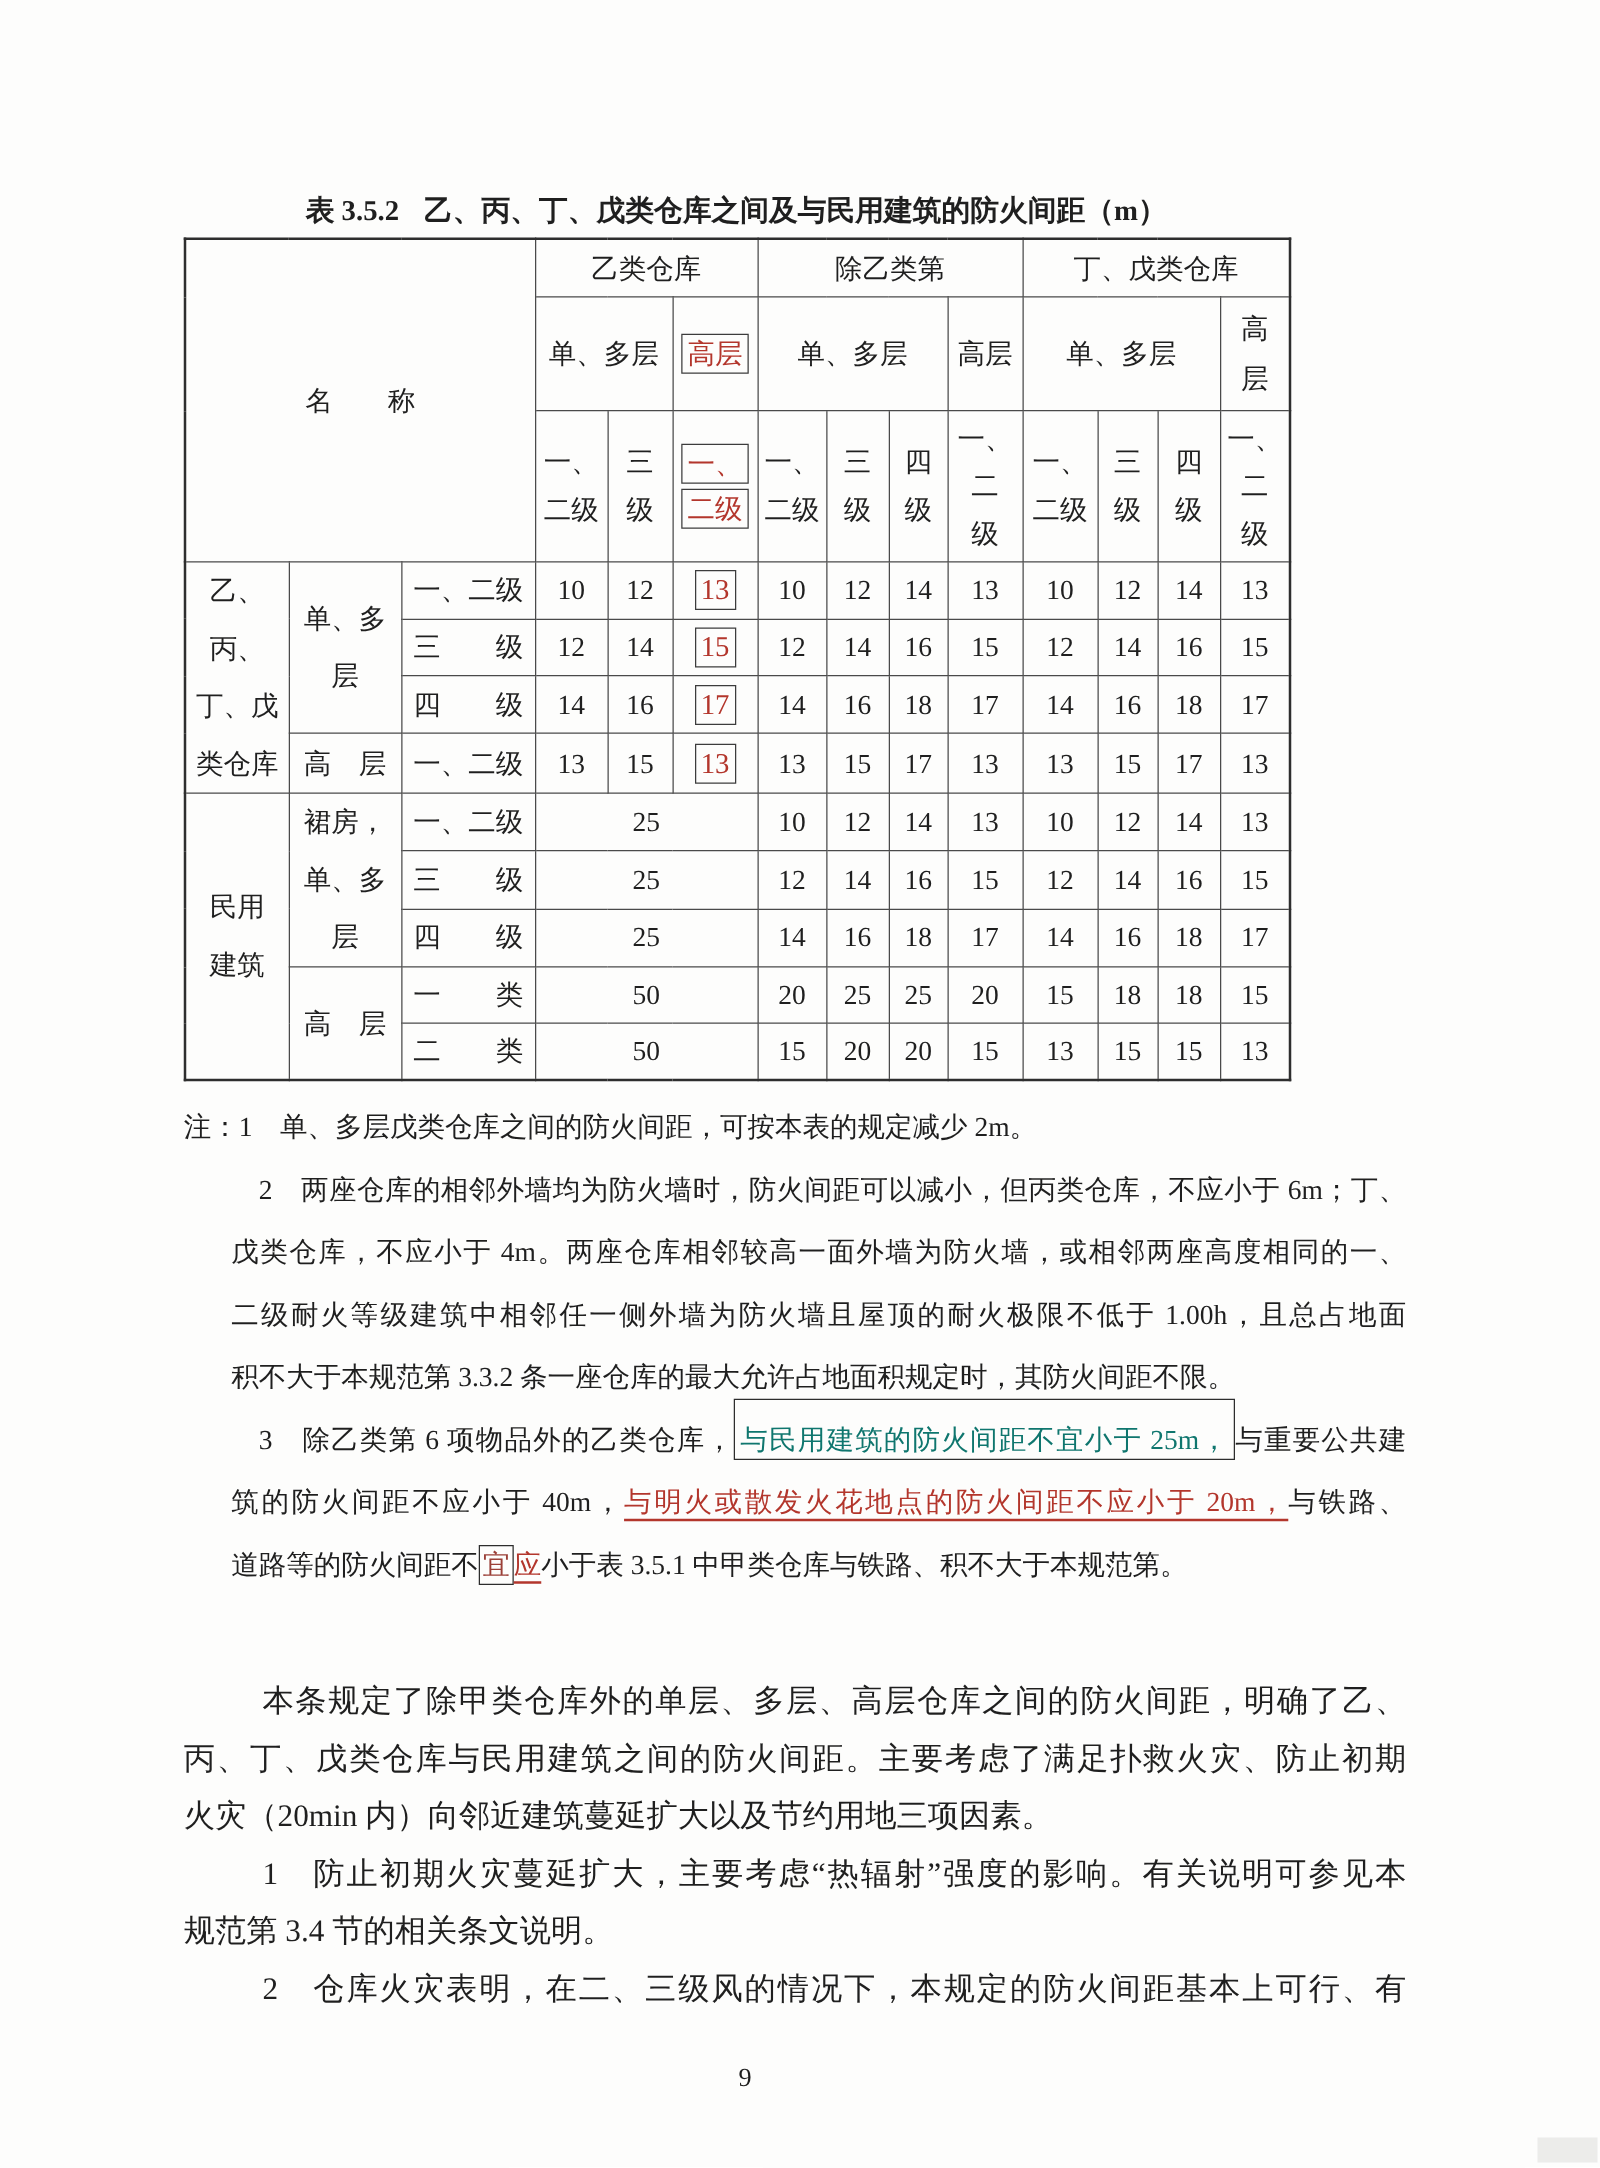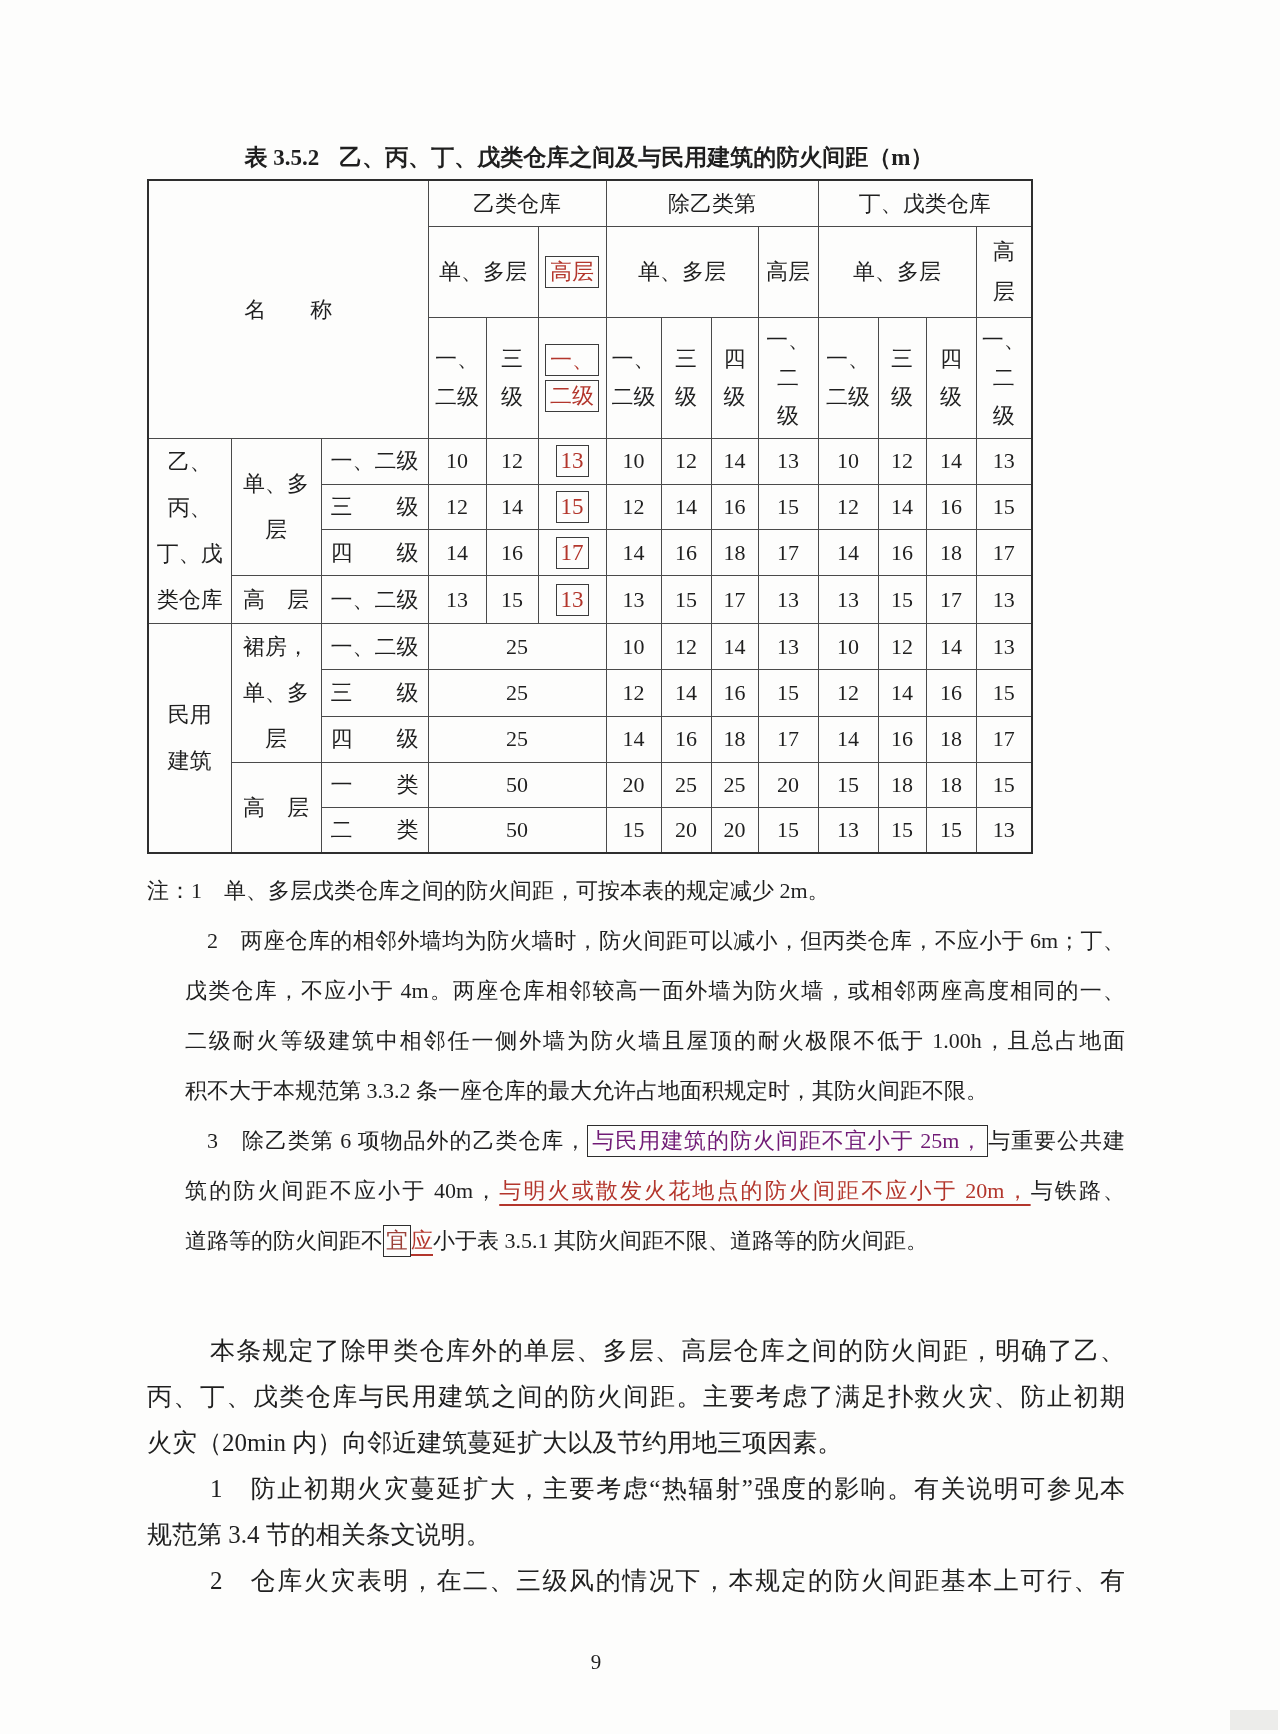--- a/index.html
+++ b/index.html
@@ -2,21 +2,21 @@
 <html><head>
 <meta charset="utf-8">
 <style>
   html,body { margin:0; padding:0; background:#ffffff; }
   .page {
     position:relative; width:1280px; height:1734px;
     background:#fdfdfc; overflow:hidden;
     font-family:"Liberation Serif","DejaVu Serif",serif;
     color:#1f1f1f;
   }
-  .content { position:absolute; left:147px; top:141px; width:980px; }
+  .content { position:absolute; left:147px; top:152px; width:980px; }
 
   
   .caption { width:884px; text-align:center; font-weight:bold; font-size:23px; height:38px; line-height:34px; white-space:nowrap; }
   .caption .cap-label { margin-right:20px; }
 
   
   table.tbl { border-collapse:collapse; table-layout:fixed; width:884px; border:2px solid #2e2e2e; }
   table.tbl td {
     border:1px solid #4a4a4a; text-align:center; vertical-align:middle;
     padding:0; font-size:22px; overflow:hidden;
@@ -40,21 +40,21 @@
     display:inline-block; color:#b3362c; border:1px solid #3c3c3c;
     padding:0 4px; line-height:30px; font-size:23px;
   }
 
   
   .notes { margin-top:12px; width:978px; }
   .nl { height:50px; line-height:50px; font-size:22px; }
   .ind60 { padding-left:60px; }
   .ind38 { padding-left:38px; }
   .fill { text-align:justify; text-align-last:justify; }
-  .rboxline { color:#701a75; border:1.5px solid #2d2d2d; padding:2px 4px 3px 4px; }
+  .rboxline { color:#0f766e; border:1.5px solid #2d2d2d; padding:19px 4px 3px 4px; }
   .redul { color:#b3362c; text-decoration:underline; text-underline-offset:6px; text-decoration-thickness:1.5px; }
   .bbox { color:#9b4038; border:1.5px solid #2d2d2d; padding:2px 2px 3px 2px; }
 
   
   .cmt { margin-top:62px; width:978px; }
   .cmt-header { font-weight:bold; font-size:25px; height:42px; line-height:36px; }
   .cl { height:46px; line-height:46px; font-size:25px; }
   .ind63 { padding-left:63px; }
 
   .pagenum { position:absolute; top:1650px; left:0; width:1192px; text-align:center; font-size:21px; }
@@ -264,21 +264,21 @@
       </table>
 
     <div class="notes">
       <div class="nl"><span>注：1　单、多层戊类仓库之间的防火间距，可按本表的规定减少 2m。</span></div>
       <div class="nl ind60 fill"><span>2　两座仓库的相邻外墙均为防火墙时，防火间距可以减小，但丙类仓库，不应小于 6m；丁、</span></div>
       <div class="nl ind38 fill"><span>戊类仓库，不应小于 4m。两座仓库相邻较高一面外墙为防火墙，或相邻两座高度相同的一、</span></div>
       <div class="nl ind38 fill"><span>二级耐火等级建筑中相邻任一侧外墙为防火墙且屋顶的耐火极限不低于 1.00h，且总占地面</span></div>
       <div class="nl ind38"><span>积不大于本规范第 3.3.2 条一座仓库的最大允许占地面积规定时，其防火间距不限。</span></div>
       <div class="nl ind60 fill"><span>3　除乙类第 6 项物品外的乙类仓库，</span><span class="rboxline">与民用建筑的防火间距不宜小于 25m，</span><span>与重要公共建</span></div>
       <div class="nl ind38 fill"><span>筑的防火间距不应小于 40m，</span><span class="redul">与明火或散发火花地点的防火间距不应小于 20m，</span><span>与铁路、</span></div>
-      <div class="nl ind38"><span>道路等的防火间距不</span><span class="bbox">宜</span><span class="redul">应</span><span>小于表 3.5.1 其防火间距不限、道路等的防火间距。</span></div>
+      <div class="nl ind38"><span>道路等的防火间距不</span><span class="bbox">宜</span><span class="redul">应</span><span>小于表 3.5.1 中甲类仓库与铁路、积不大于本规范第。</span></div>
     </div>
 
     <div class="cmt">
       <div class="cl ind63 fill"><span>本条规定了除甲类仓库外的单层、多层、高层仓库之间的防火间距，明确了乙、</span></div>
       <div class="cl fill"><span>丙、丁、戊类仓库与民用建筑之间的防火间距。主要考虑了满足扑救火灾、防止初期</span></div>
       <div class="cl"><span>火灾（20min 内）向邻近建筑蔓延扩大以及节约用地三项因素。</span></div>
       <div class="cl ind63 fill"><span>1　防止初期火灾蔓延扩大，主要考虑“热辐射”强度的影响。有关说明可参见本</span></div>
       <div class="cl"><span>规范第 3.4 节的相关条文说明。</span></div>
       <div class="cl ind63 fill"><span>2　仓库火灾表明，在二、三级风的情况下，本规定的防火间距基本上可行、有</span></div>
     </div>

